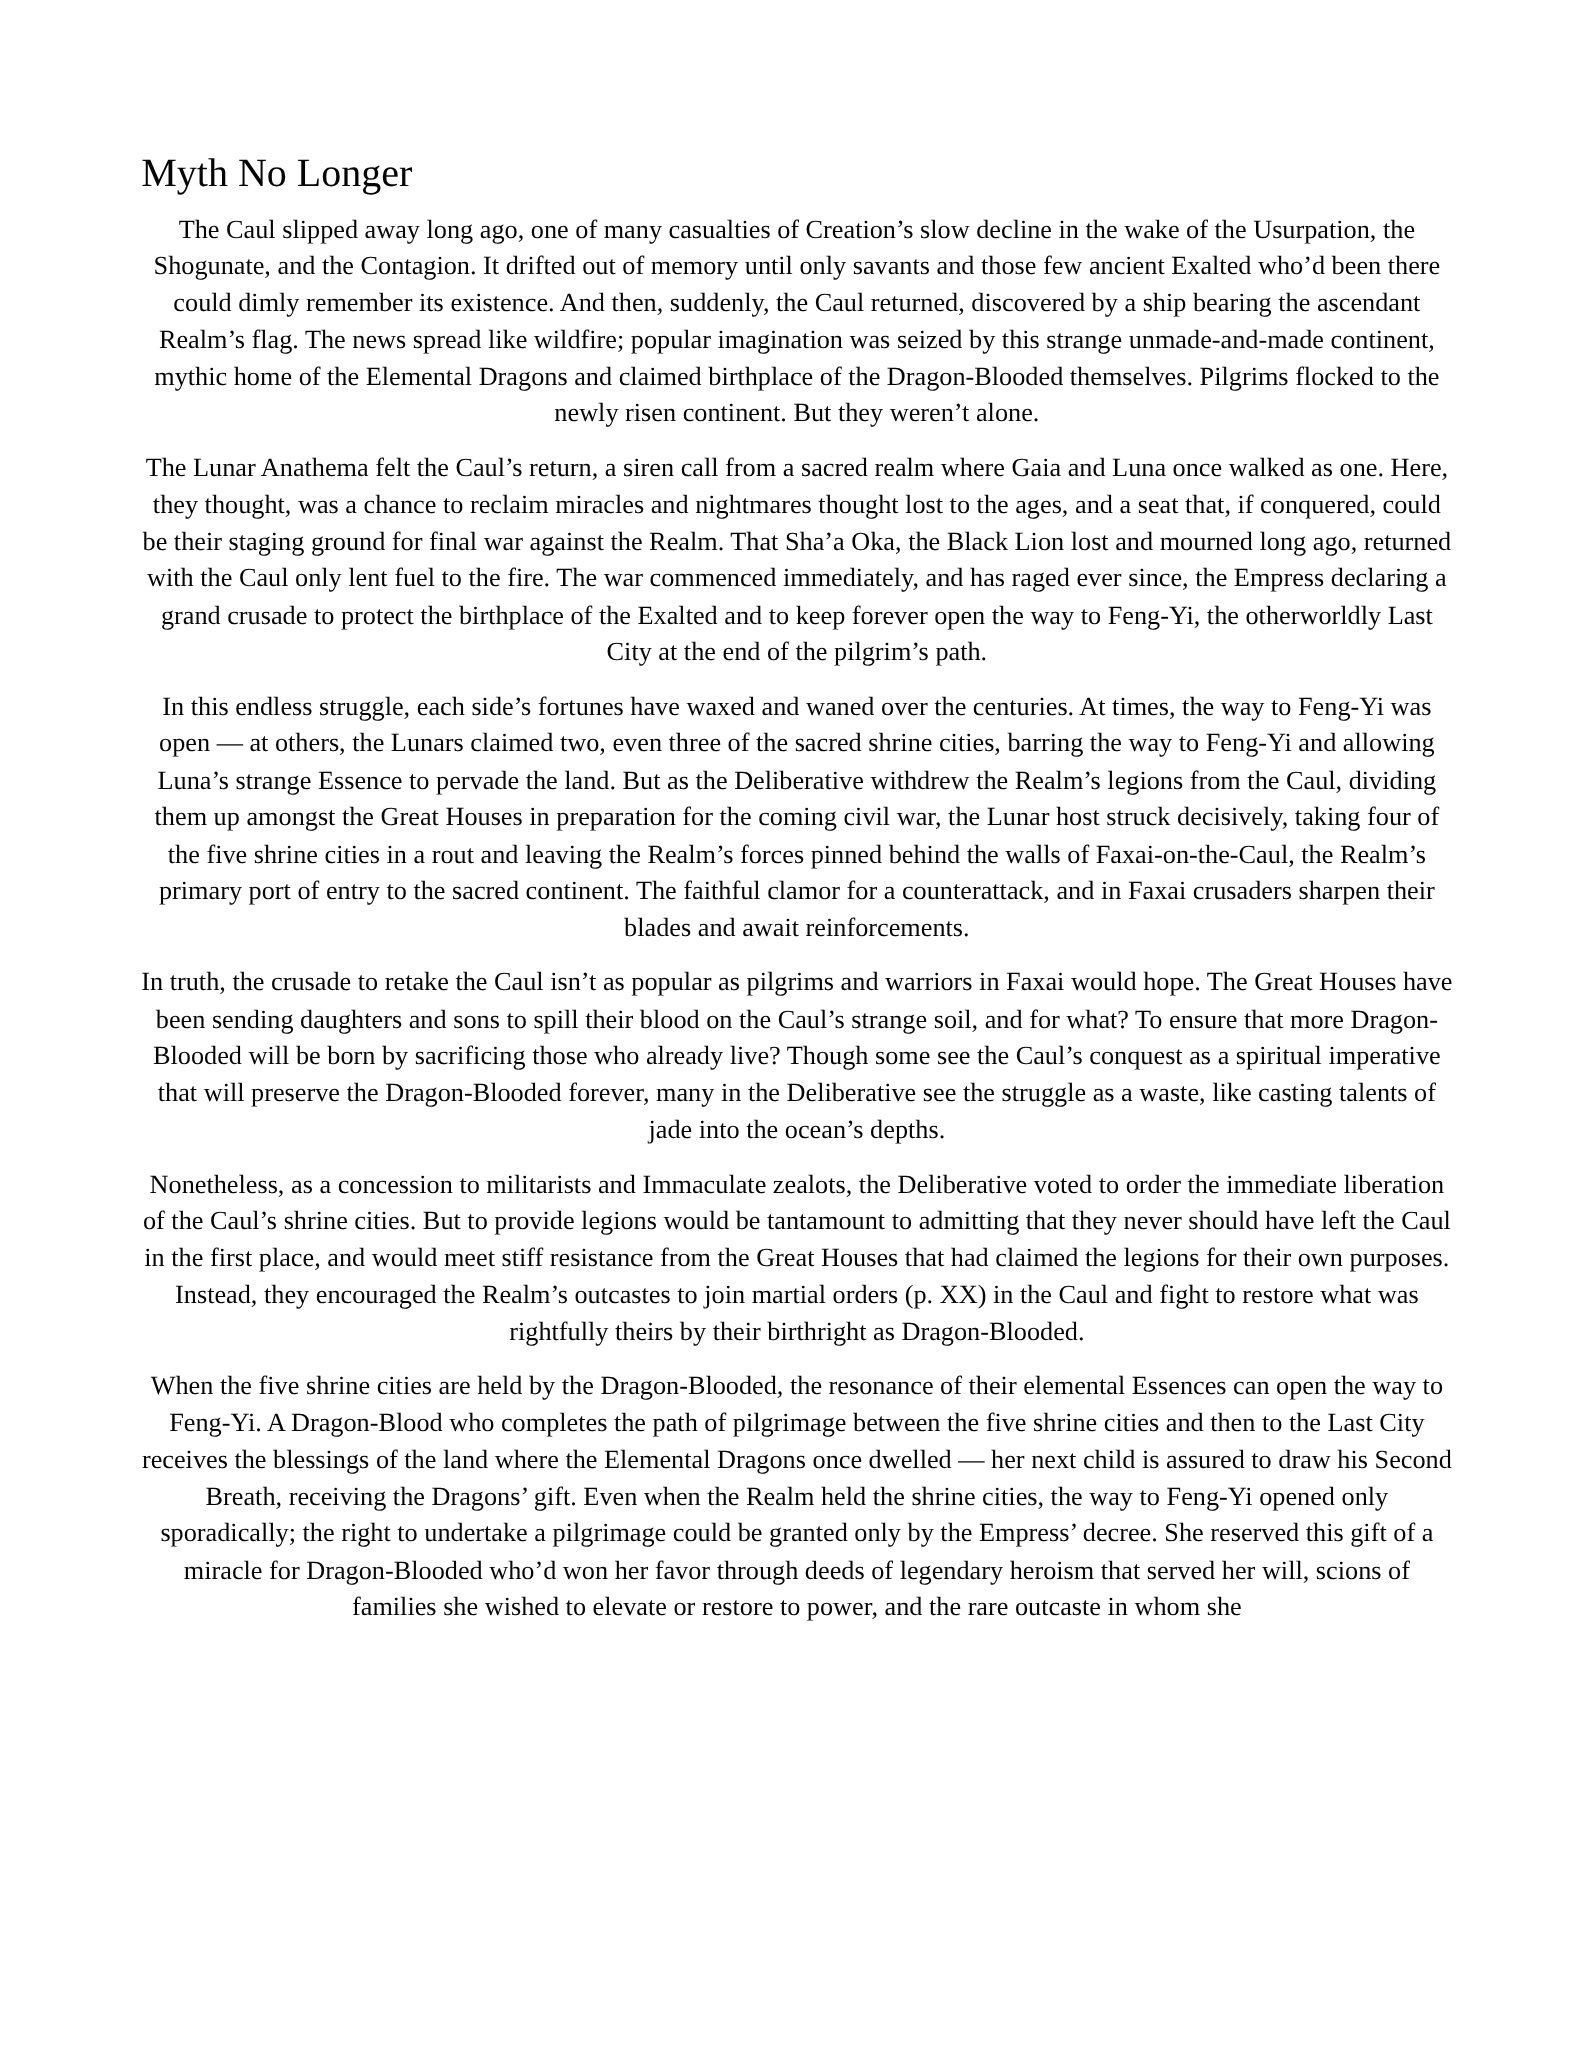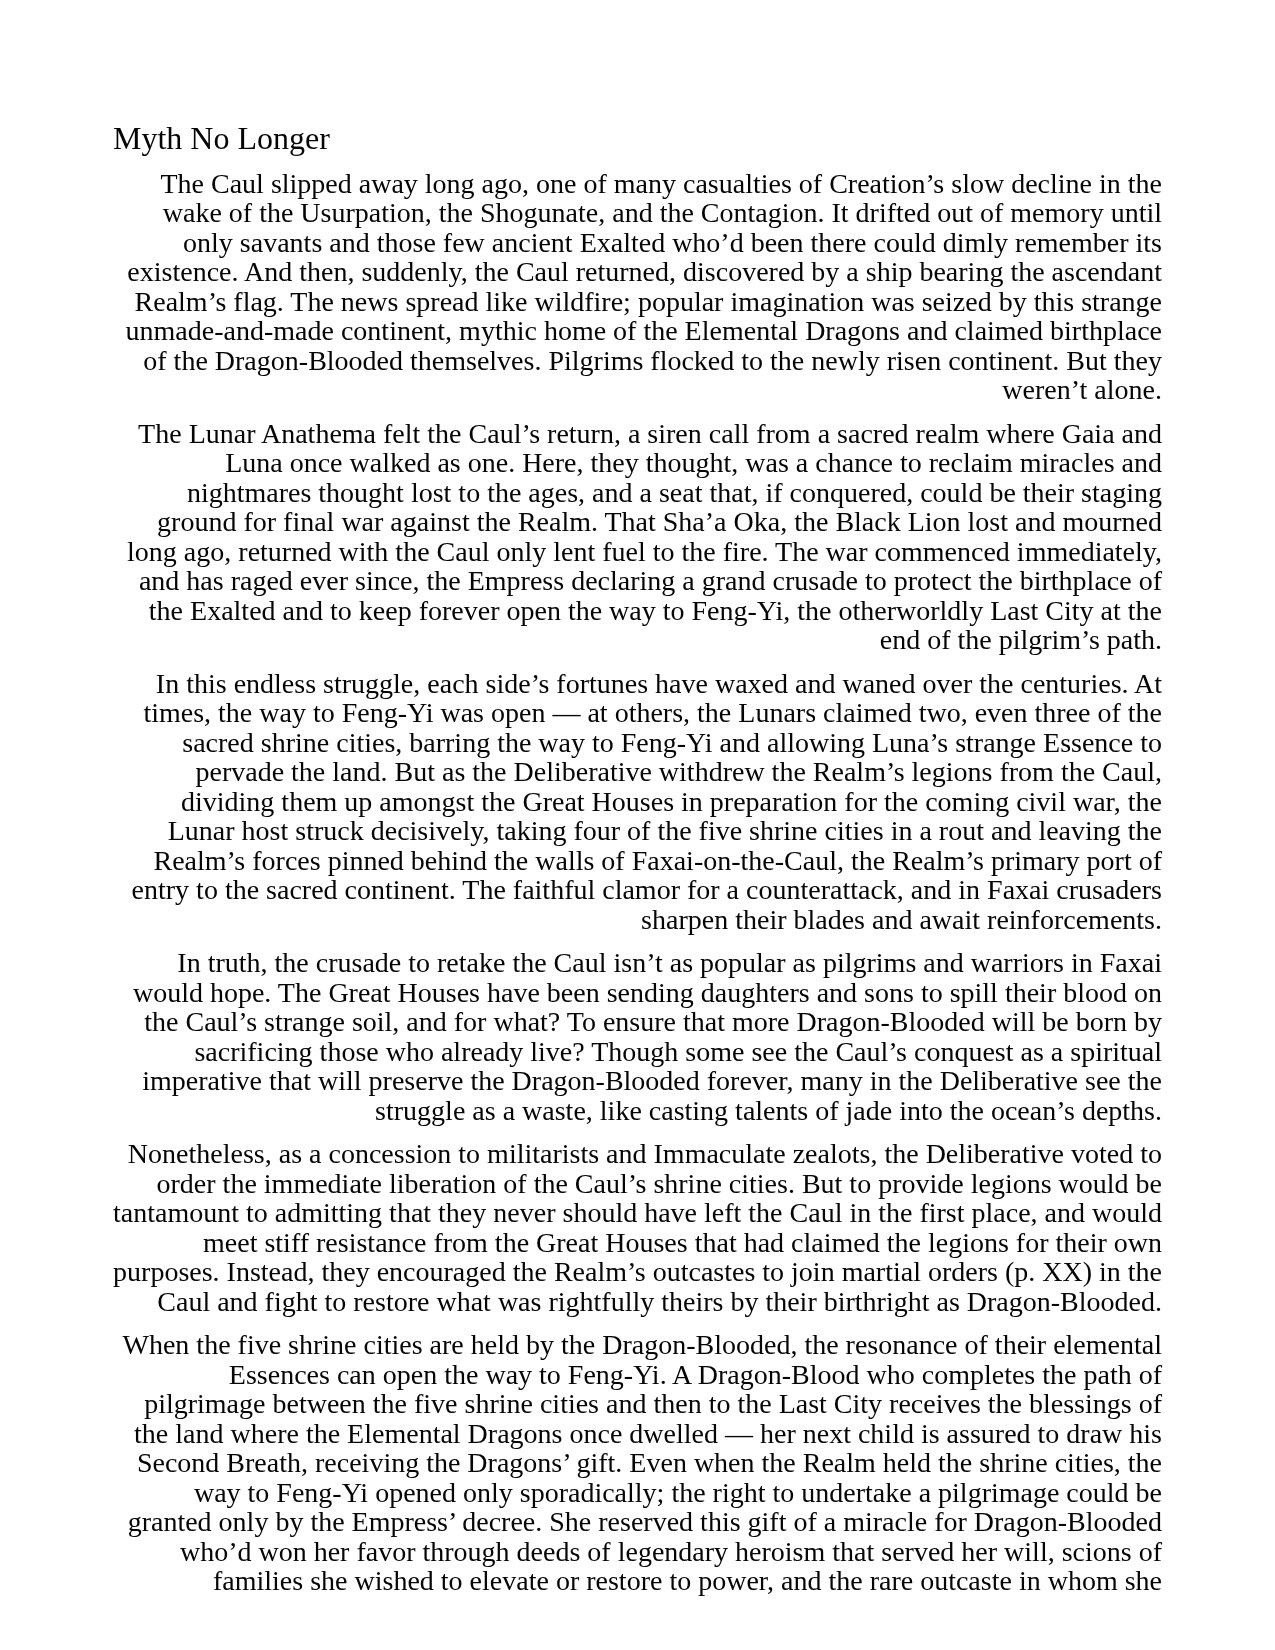--- a/index.html
+++ b/index.html
@@ -27,25 +27,25 @@
     font-weight: 400;
     line-height: 1.15;
     margin: 0 0 12px 0;
     color: #050505;
     letter-spacing: 0px;
   }
   h1.section-heading.second {
     margin-top: 18px;
   }
   p.body-paragraph {
-    font-size: 28px;
+    font-size: 21px;
     font-weight: 400;
     line-height: 29.5px;
     margin: 0 0 14px 0;
-    text-align: right;
+    text-align: center;
     color: #050505;
   }
 </style>
 </head>
 <body>
 
 <div class="page">
 
   <h1 class="section-heading">Myth No Longer</h1>
 

